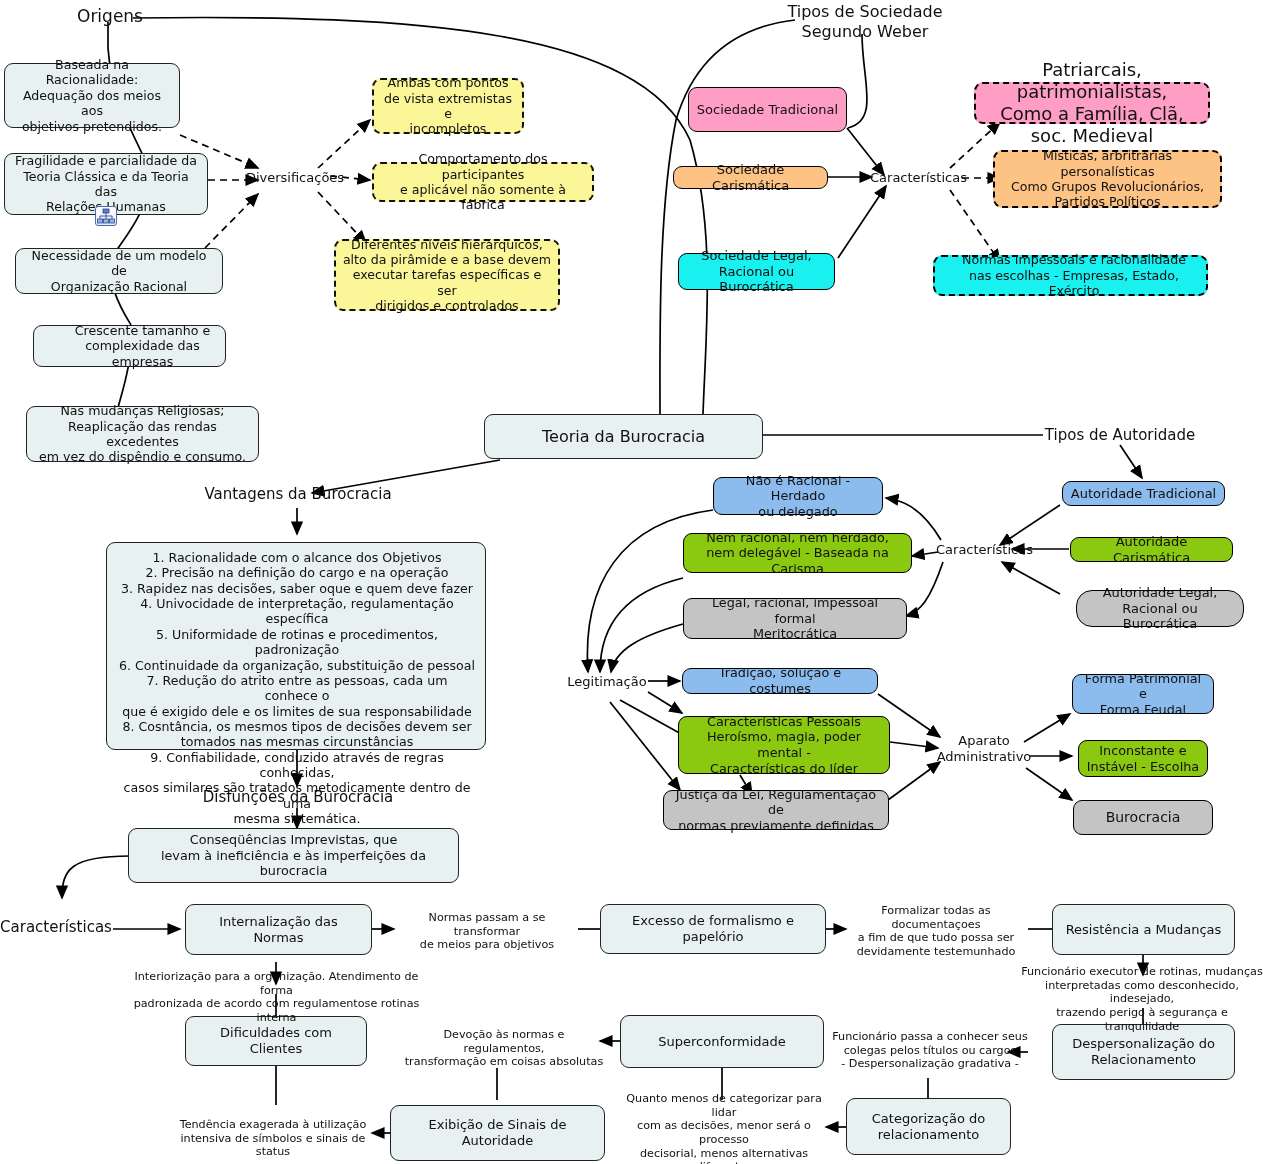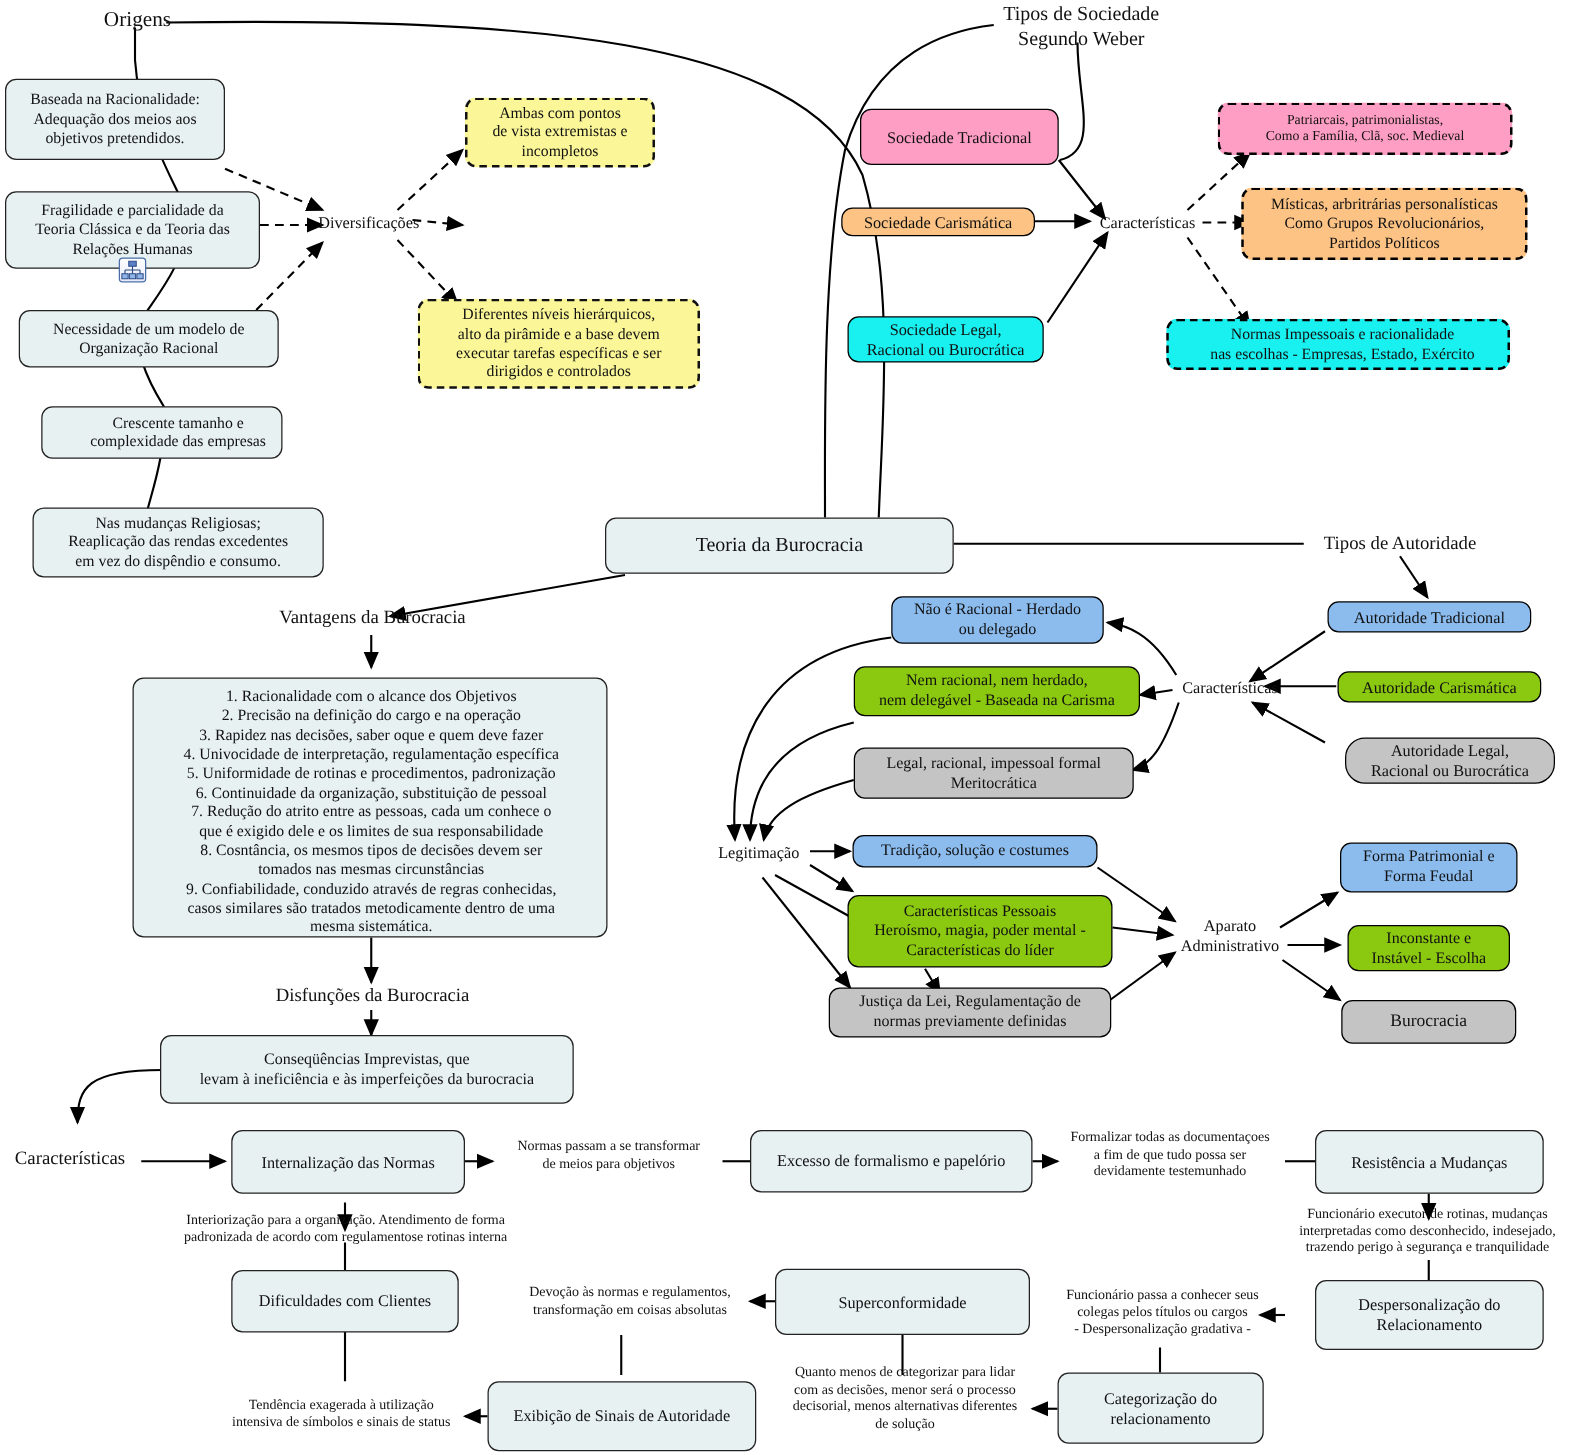--- a/index.html
+++ b/index.html
@@ -1,17 +1,17 @@
 <!DOCTYPE html>
 <html><head>
 <meta charset="utf-8">
 <style>
   html,body{margin:0;padding:0;background:#ffffff;}
   body{font-family:"DejaVu Sans","Liberation Sans",sans-serif;}
-  #canvas{position:relative;width:1263px;height:1164px;background:#fff;overflow:hidden;font-family:Liberation Serif, serif;}
+  #canvas{position:relative;width:1263px;height:1164px;background:#fff;overflow:hidden;}
   svg#edges{position:absolute;left:0;top:0;width:1263px;height:1164px;pointer-events:none;}
 
   .node{position:absolute;box-sizing:border-box;display:flex;align-items:center;justify-content:center;
         text-align:center;border-radius:9px;border:1.6px solid #000;line-height:1.22;
         padding:3px 6px;color:#111;}
   .node span{display:block;width:100%;white-space:pre-line;}
 
   
   .c-pale   {background:#e8f1f2;border-color:#222;}
   .c-yellow {background:#fbf798;border:2px dashed #111;}
@@ -199,20 +199,24 @@
 Reaplicação das rendas excedentes
 em vez do dispêndio e consumo.</span>
 </div>
 
 <div class="node c-yellow" style="left:372px;top:78px;width:152px;height:56px;font-size:12.6px;">
   <span>Ambas com pontos
 de vista extremistas e
 incompletos</span>
 </div>
 
+<div class="node c-yellow" style="left:372px;top:162px;width:222px;height:40px;font-size:12.6px;">
+  <span>Comportamento dos participantes
+e aplicável não somente à fábrica</span>
+</div>
 
 <div class="node c-yellow" style="left:334px;top:239px;width:226px;height:72px;font-size:12.6px;">
   <span>Diferentes níveis hierárquicos,
 alto da pirâmide e a base devem
 executar tarefas específicas e ser
 dirigidos e controlados</span>
 </div>
 
 <div class="node c-pink" style="left:688px;top:87px;width:159px;height:45px;font-size:13px;">
   <span>Sociedade Tradicional</span>
@@ -220,21 +224,21 @@
 
 <div class="node c-orange" style="left:673px;top:166px;width:155px;height:23px;font-size:13px;">
   <span>Sociedade Carismática</span>
 </div>
 
 <div class="node c-cyan" style="left:678px;top:253px;width:157px;height:37px;font-size:13px;">
   <span>Sociedade Legal,
 Racional ou Burocrática</span>
 </div>
 
-<div class="node c-pinkd" style="left:974px;top:82px;width:236px;height:42px;font-size:11px;">
+<div class="node c-pinkd" style="left:974px;top:82px;width:236px;height:42px;font-size:18px;">
   <span>Patriarcais, patrimonialistas,
 Como a Família, Clã, soc. Medieval</span>
 </div>
 
 <div class="node c-oranged" style="left:993px;top:150px;width:229px;height:58px;font-size:12.6px;">
   <span>Místicas, arbritrárias personalísticas
 Como Grupos Revolucionários,
 Partidos Políticos</span>
 </div>
 

